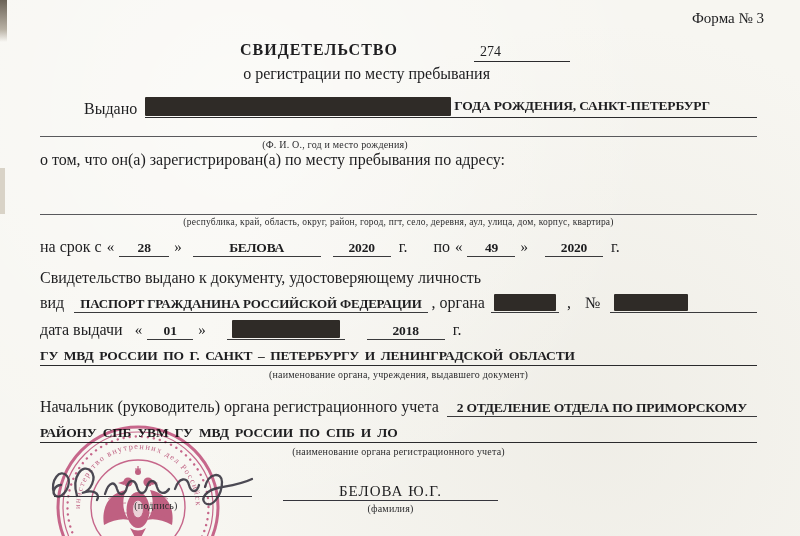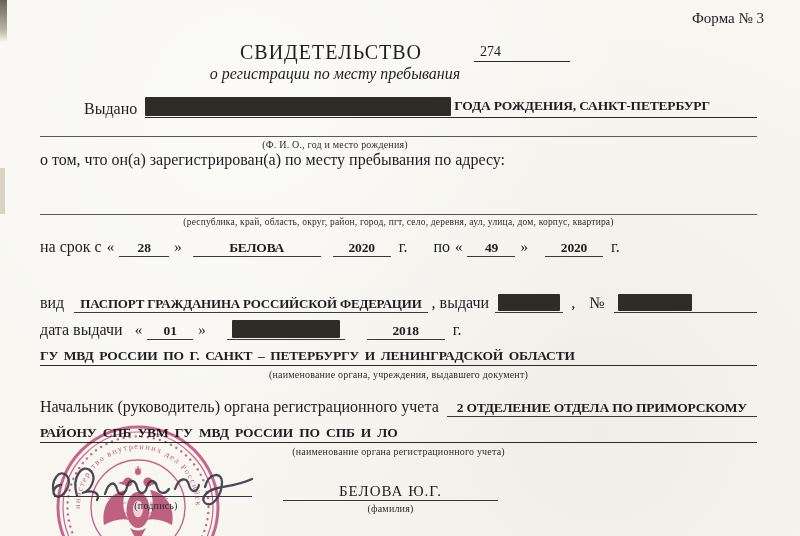--- a/index.html
+++ b/index.html
@@ -19,39 +19,39 @@
   .t16 { font-size:16px; line-height:1.2; }
   .t15 { font-size:15px; }
   .bval { font-weight:bold; font-size:13.5px; letter-spacing:-0.2px; white-space:nowrap; }
   .cap { font-size:10px; color:#2c2c2e; text-align:center; letter-spacing:.2px; }
   .seg { border-bottom:1px solid #3a3a3c; text-align:center; }
   .heavy { border-bottom:1.6px solid #2a2a2c; }
   .thinline { border-bottom:1px solid #59595c; }
   .redact { background:#2f2b27; height:19px; border-radius:1px; }
   .quote { font-size:15px; margin:0 5px; }
   .gsuf { margin-left:8px; }
-  .title { font-size:20px; letter-spacing:1px; font-weight:normal; }
+  .title { font-size:16px; letter-spacing:1px; font-weight:bold; }
   .scan-artifact { pointer-events:none; }
   .stamp-svg { opacity:.82; mix-blend-mode:multiply; }
 </style>
 </head>
 <body>
 
 <div class="page">
 
   <div class="abs scan-artifact" style="left:0;top:0;width:7px;height:42px;background:linear-gradient(180deg,#6b6357,#b8b1a4 70%,transparent);"></div>
   <div class="abs scan-artifact" style="left:0;top:168px;width:5px;height:46px;background:#d9d3c7;"></div>
 
   <div class="abs t15" style="top:10px;right:36px;">Форма № 3</div>
 
   <div class="abs title" style="top:41px;left:240px;">СВИДЕТЕЛЬСТВО</div>
   <div class="abs" style="top:42px;left:474px;width:96px;border-bottom:1.2px solid #2b2b2d;height:20px;">
     <span style="font-size:14px;padding-left:6px;">274</span>
   </div>
-  <div class="abs t16" style="top:64px;left:180px;width:310px;text-align:center;font-style:italic;">о регистрации по месту пребывания</div>
+  <div class="abs t16" style="top:64px;left:180px;width:310px;text-align:right;">о регистрации по месту пребывания</div>
 
   <div class="abs row" style="top:95px;left:84px;width:673px;">
     <span class="t16 nowrap" style="margin-right:8px;">Выдано</span>
     <div class="row heavy" style="flex:1;align-items:center;height:23px;">
       <div class="redact" style="width:306px;"></div>
       <span class="bval" style="margin-left:3px;">ГОДА РОЖДЕНИЯ, САНКТ-ПЕТЕРБУРГ</span>
     </div>
   </div>
   <div class="abs thinline" style="top:121px;left:40px;width:717px;height:16px;"></div>
   <div class="abs cap" style="top:139px;left:180px;width:310px;">(Ф. И. О., год и место рождения)</div>
@@ -70,25 +70,26 @@
     <span class="seg bval" style="width:58px;margin-left:12px;">2020</span>
     <span class="gsuf">г.</span>
     <span style="margin-left:26px;">по</span>
     <span class="quote">«</span>
     <span class="seg bval" style="width:48px;">49</span>
     <span class="quote">»</span>
     <span class="seg bval" style="width:58px;margin-left:12px;">2020</span>
     <span class="gsuf">г.</span>
   </div>
 
+  <div class="abs t16" style="top:268px;left:40px;">Свидетельство выдано к документу, удостоверяющему личность</div>
 
   <div class="abs row t16" style="top:293px;left:40px;width:717px;align-items:baseline;">
     <span>вид</span>
     <span class="seg bval" style="padding:0 6px;margin-left:10px;font-size:13px;">ПАСПОРТ ГРАЖДАНИНА РОССИЙСКОЙ ФЕДЕРАЦИИ</span>
-    <span class="nowrap" style="margin-left:4px;">, выдачи</span>
+    <span class="nowrap" style="margin-left:4px;">, органа</span>
     <span class="seg" style="margin-left:6px;padding:0 3px;">
       <span class="redact" style="display:inline-block;width:62px;height:17px;vertical-align:-3px;"></span>
     </span>
     <span style="margin:0 14px 0 8px;">,</span>
     <span style="margin-right:10px;">№</span>
     <span class="seg" style="flex:1;text-align:left;padding-left:4px;">
       <span class="redact" style="display:inline-block;width:74px;height:17px;vertical-align:-3px;"></span>
     </span>
   </div>
 

